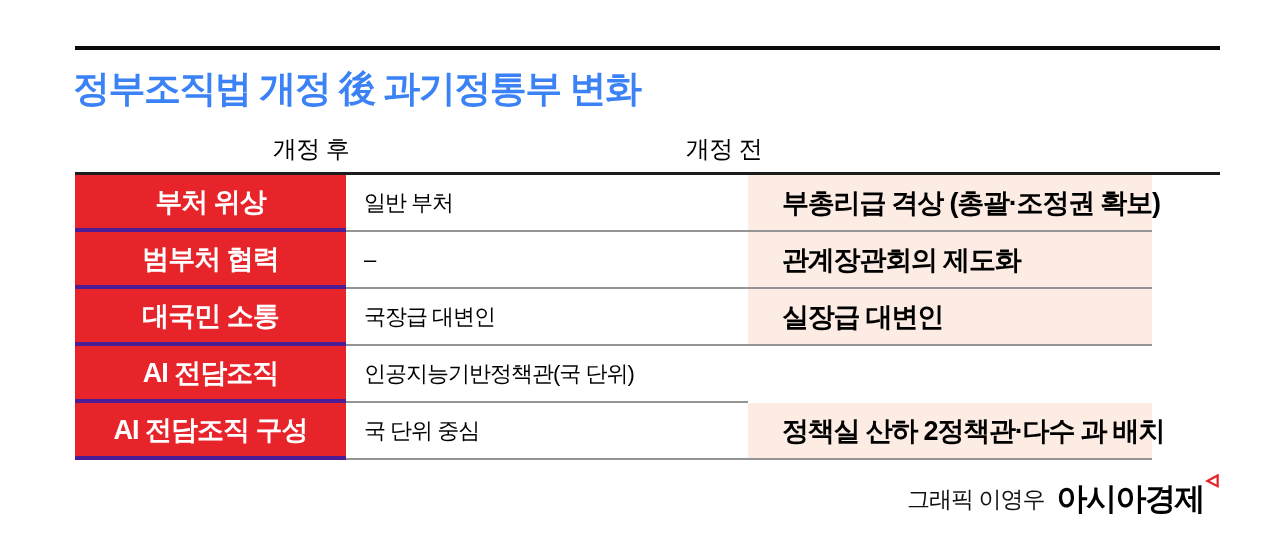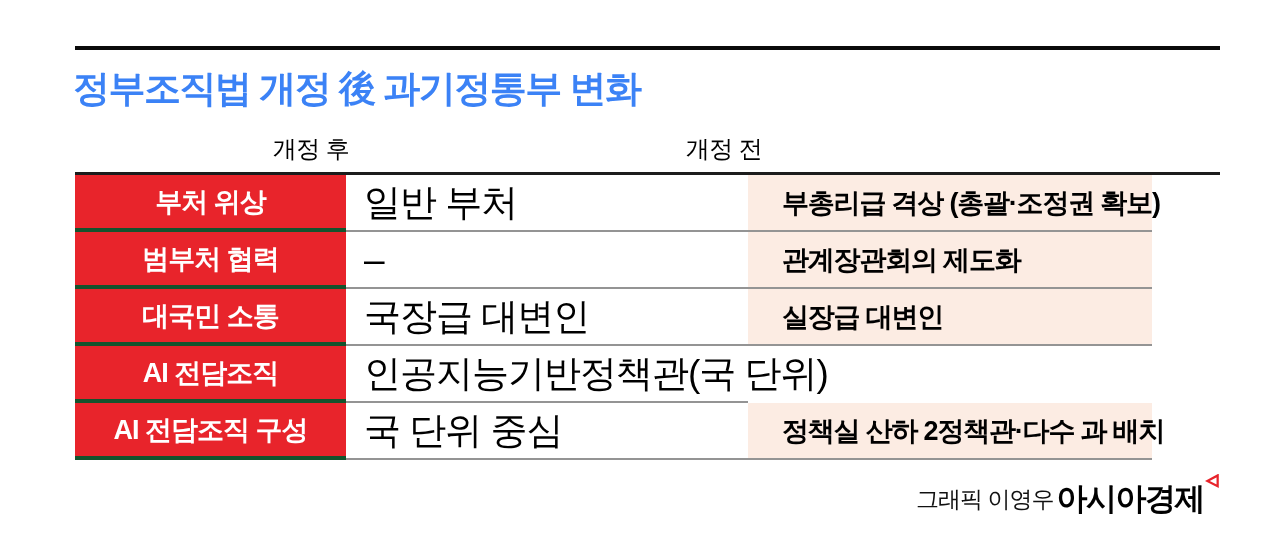--- a/index.html
+++ b/index.html
@@ -47,36 +47,36 @@
     color: #000;
   }
   .th.w1 { width: 271px; }
   .th.w2 { width: 402px; transform: translateX(-24px); }
   .th.w3 { width: 472px; }
   .row { display: flex; height: 57px; }
   .c1 {
     box-sizing: border-box;
     width: 271px;
     background: #e8242b;
-    border-bottom: 4px solid #14532d;
+    border-bottom: 4px solid #4c1d95;
     color: #ffffff;
     font-size: 27px;
     font-weight: 700;
     letter-spacing: -1px;
     display: flex;
     align-items: center;
     justify-content: center;
     white-space: nowrap;
   }
   .c2 {
     box-sizing: border-box;
     width: 402px;
     background: #ffffff;
     border-bottom: 2px solid #949494;
-    font-size: 37px;
+    font-size: 22px;
     letter-spacing: -1px;
     padding-left: 18px;
     display: flex;
     align-items: center;
     white-space: nowrap;
   }
   .c3 {
     box-sizing: border-box;
     width: 404px;
     background: #fcece3;
@@ -88,21 +88,21 @@
     display: flex;
     align-items: center;
     white-space: nowrap;
   }
   .credit {
     position: absolute;
     top: 478px;
     right: 64px;
     display: flex;
     align-items: center;
-    gap: 3px;
+    gap: 12px;
     white-space: nowrap;
   }
   .credit-text {
     font-size: 23px;
     letter-spacing: -1px;
     color: #111;
   }
   .logo {
     position: relative;
     font-size: 31px;

